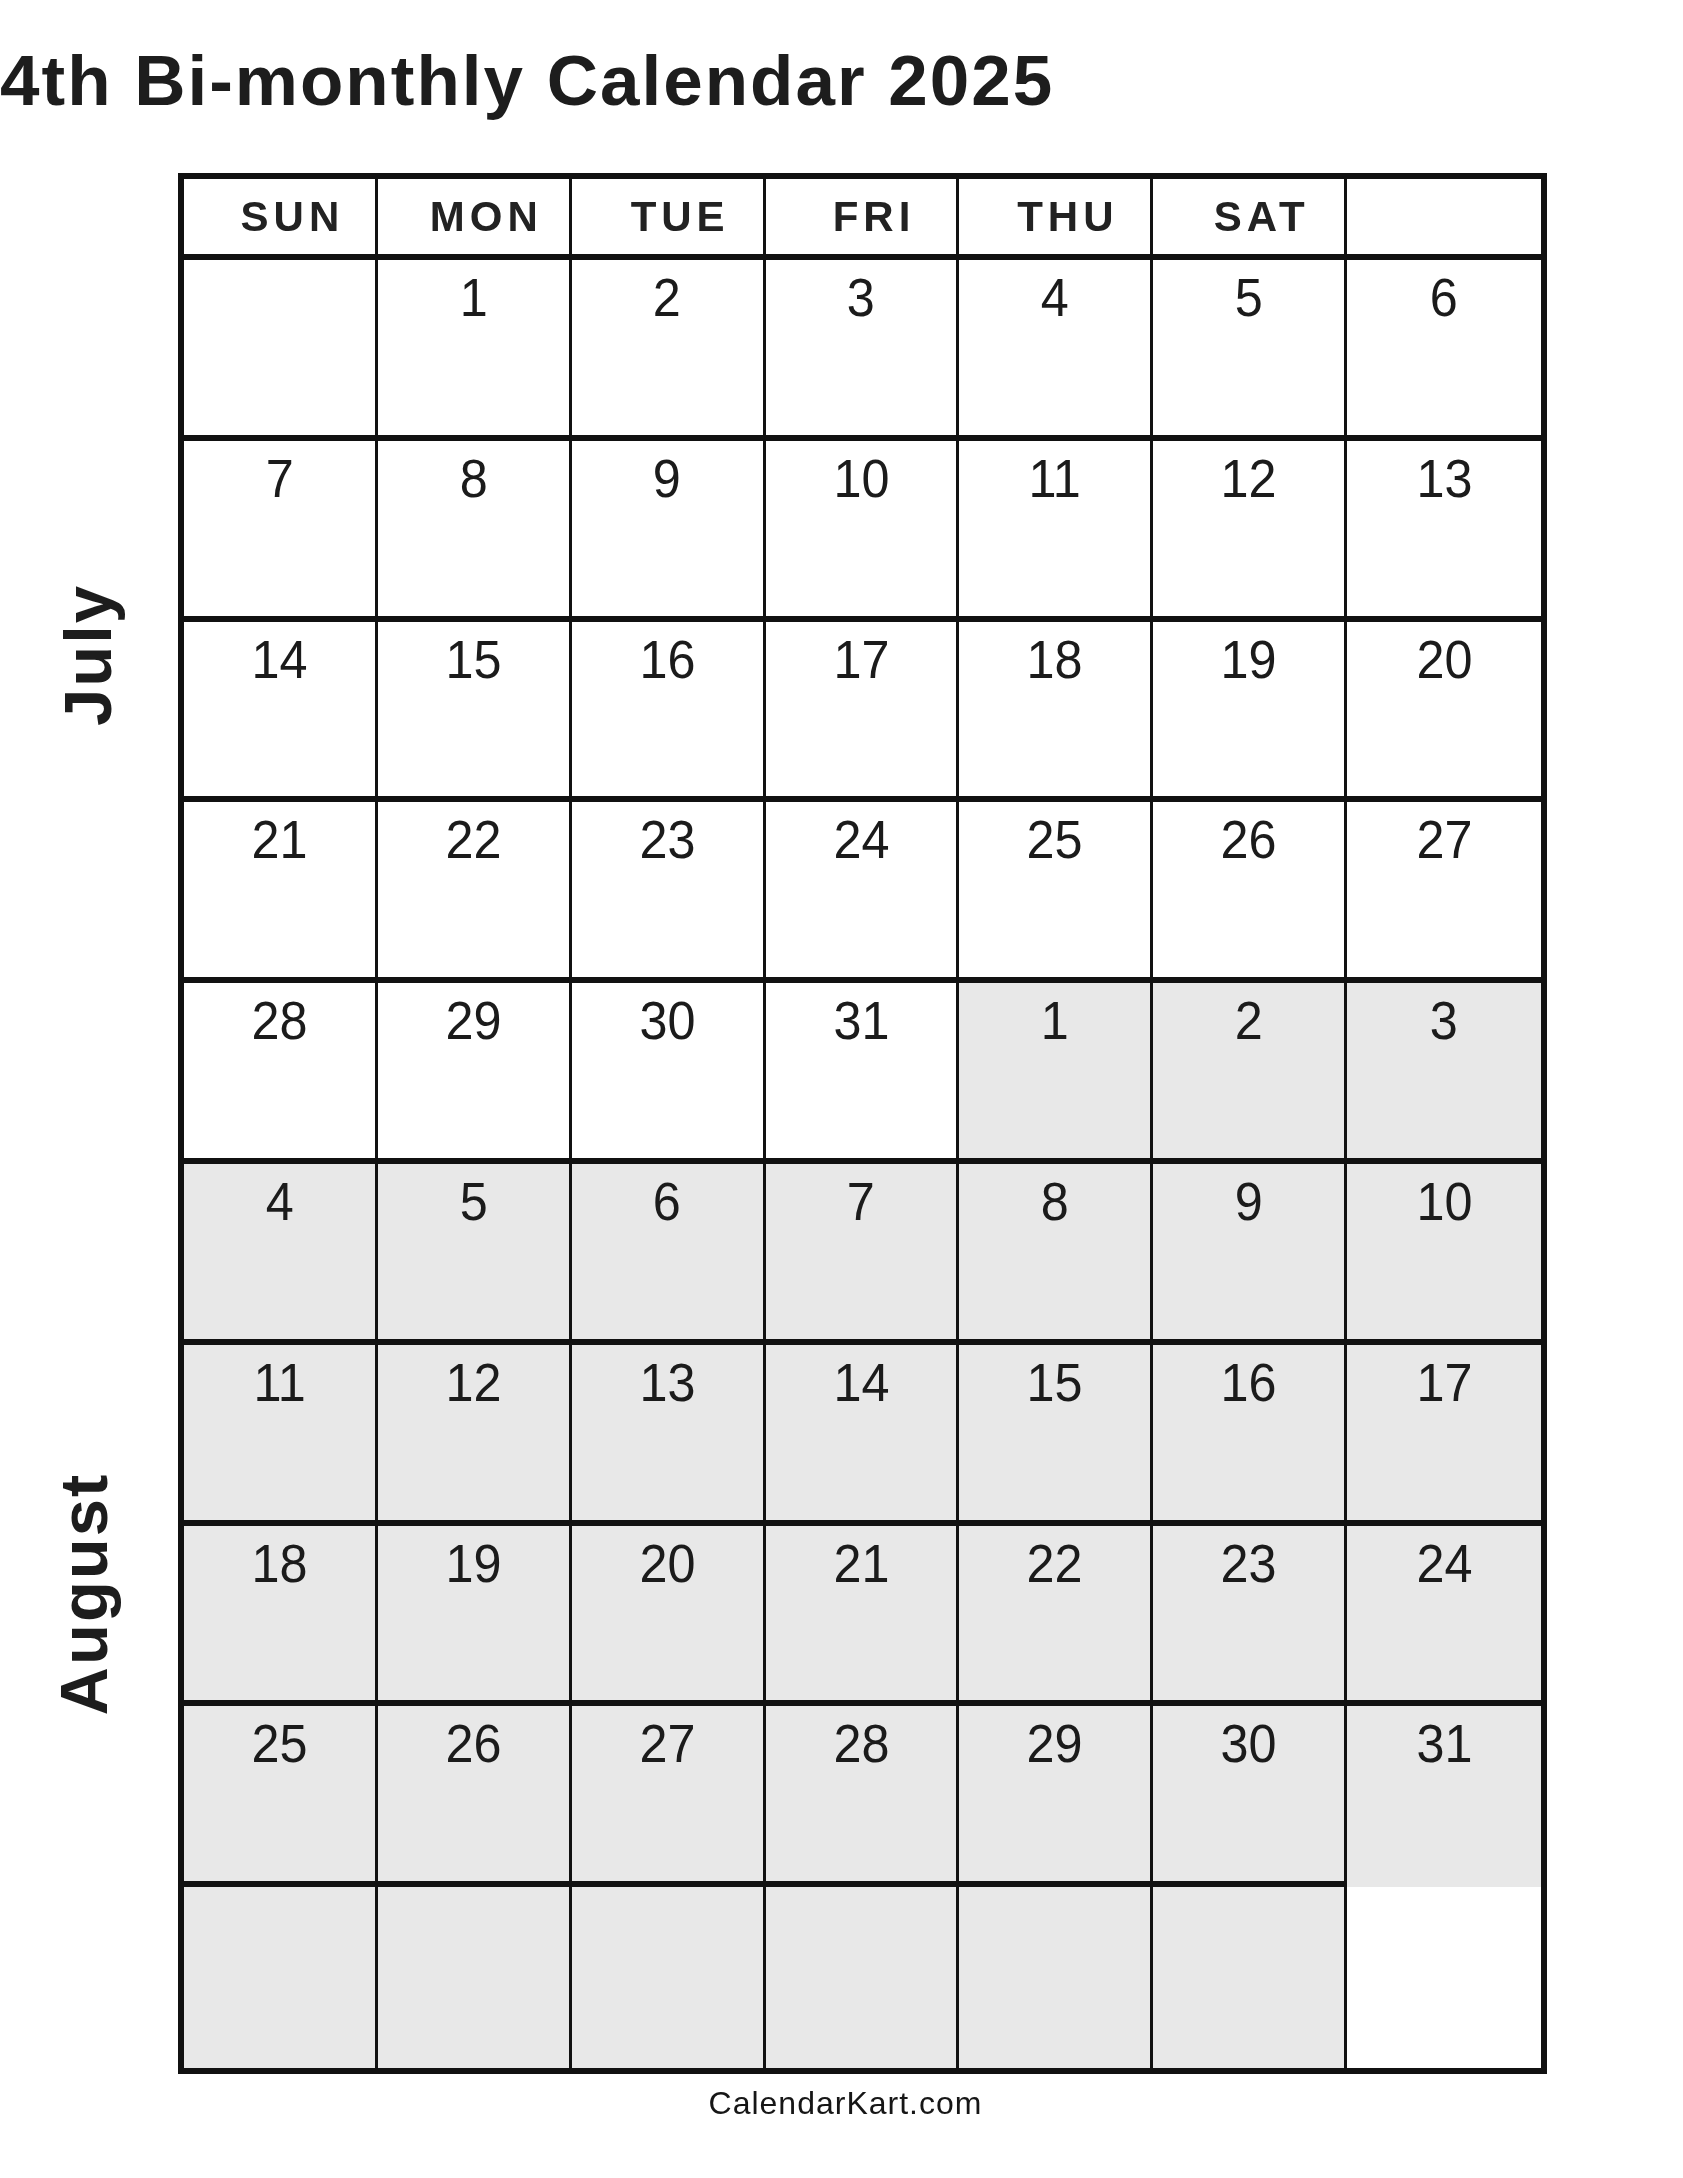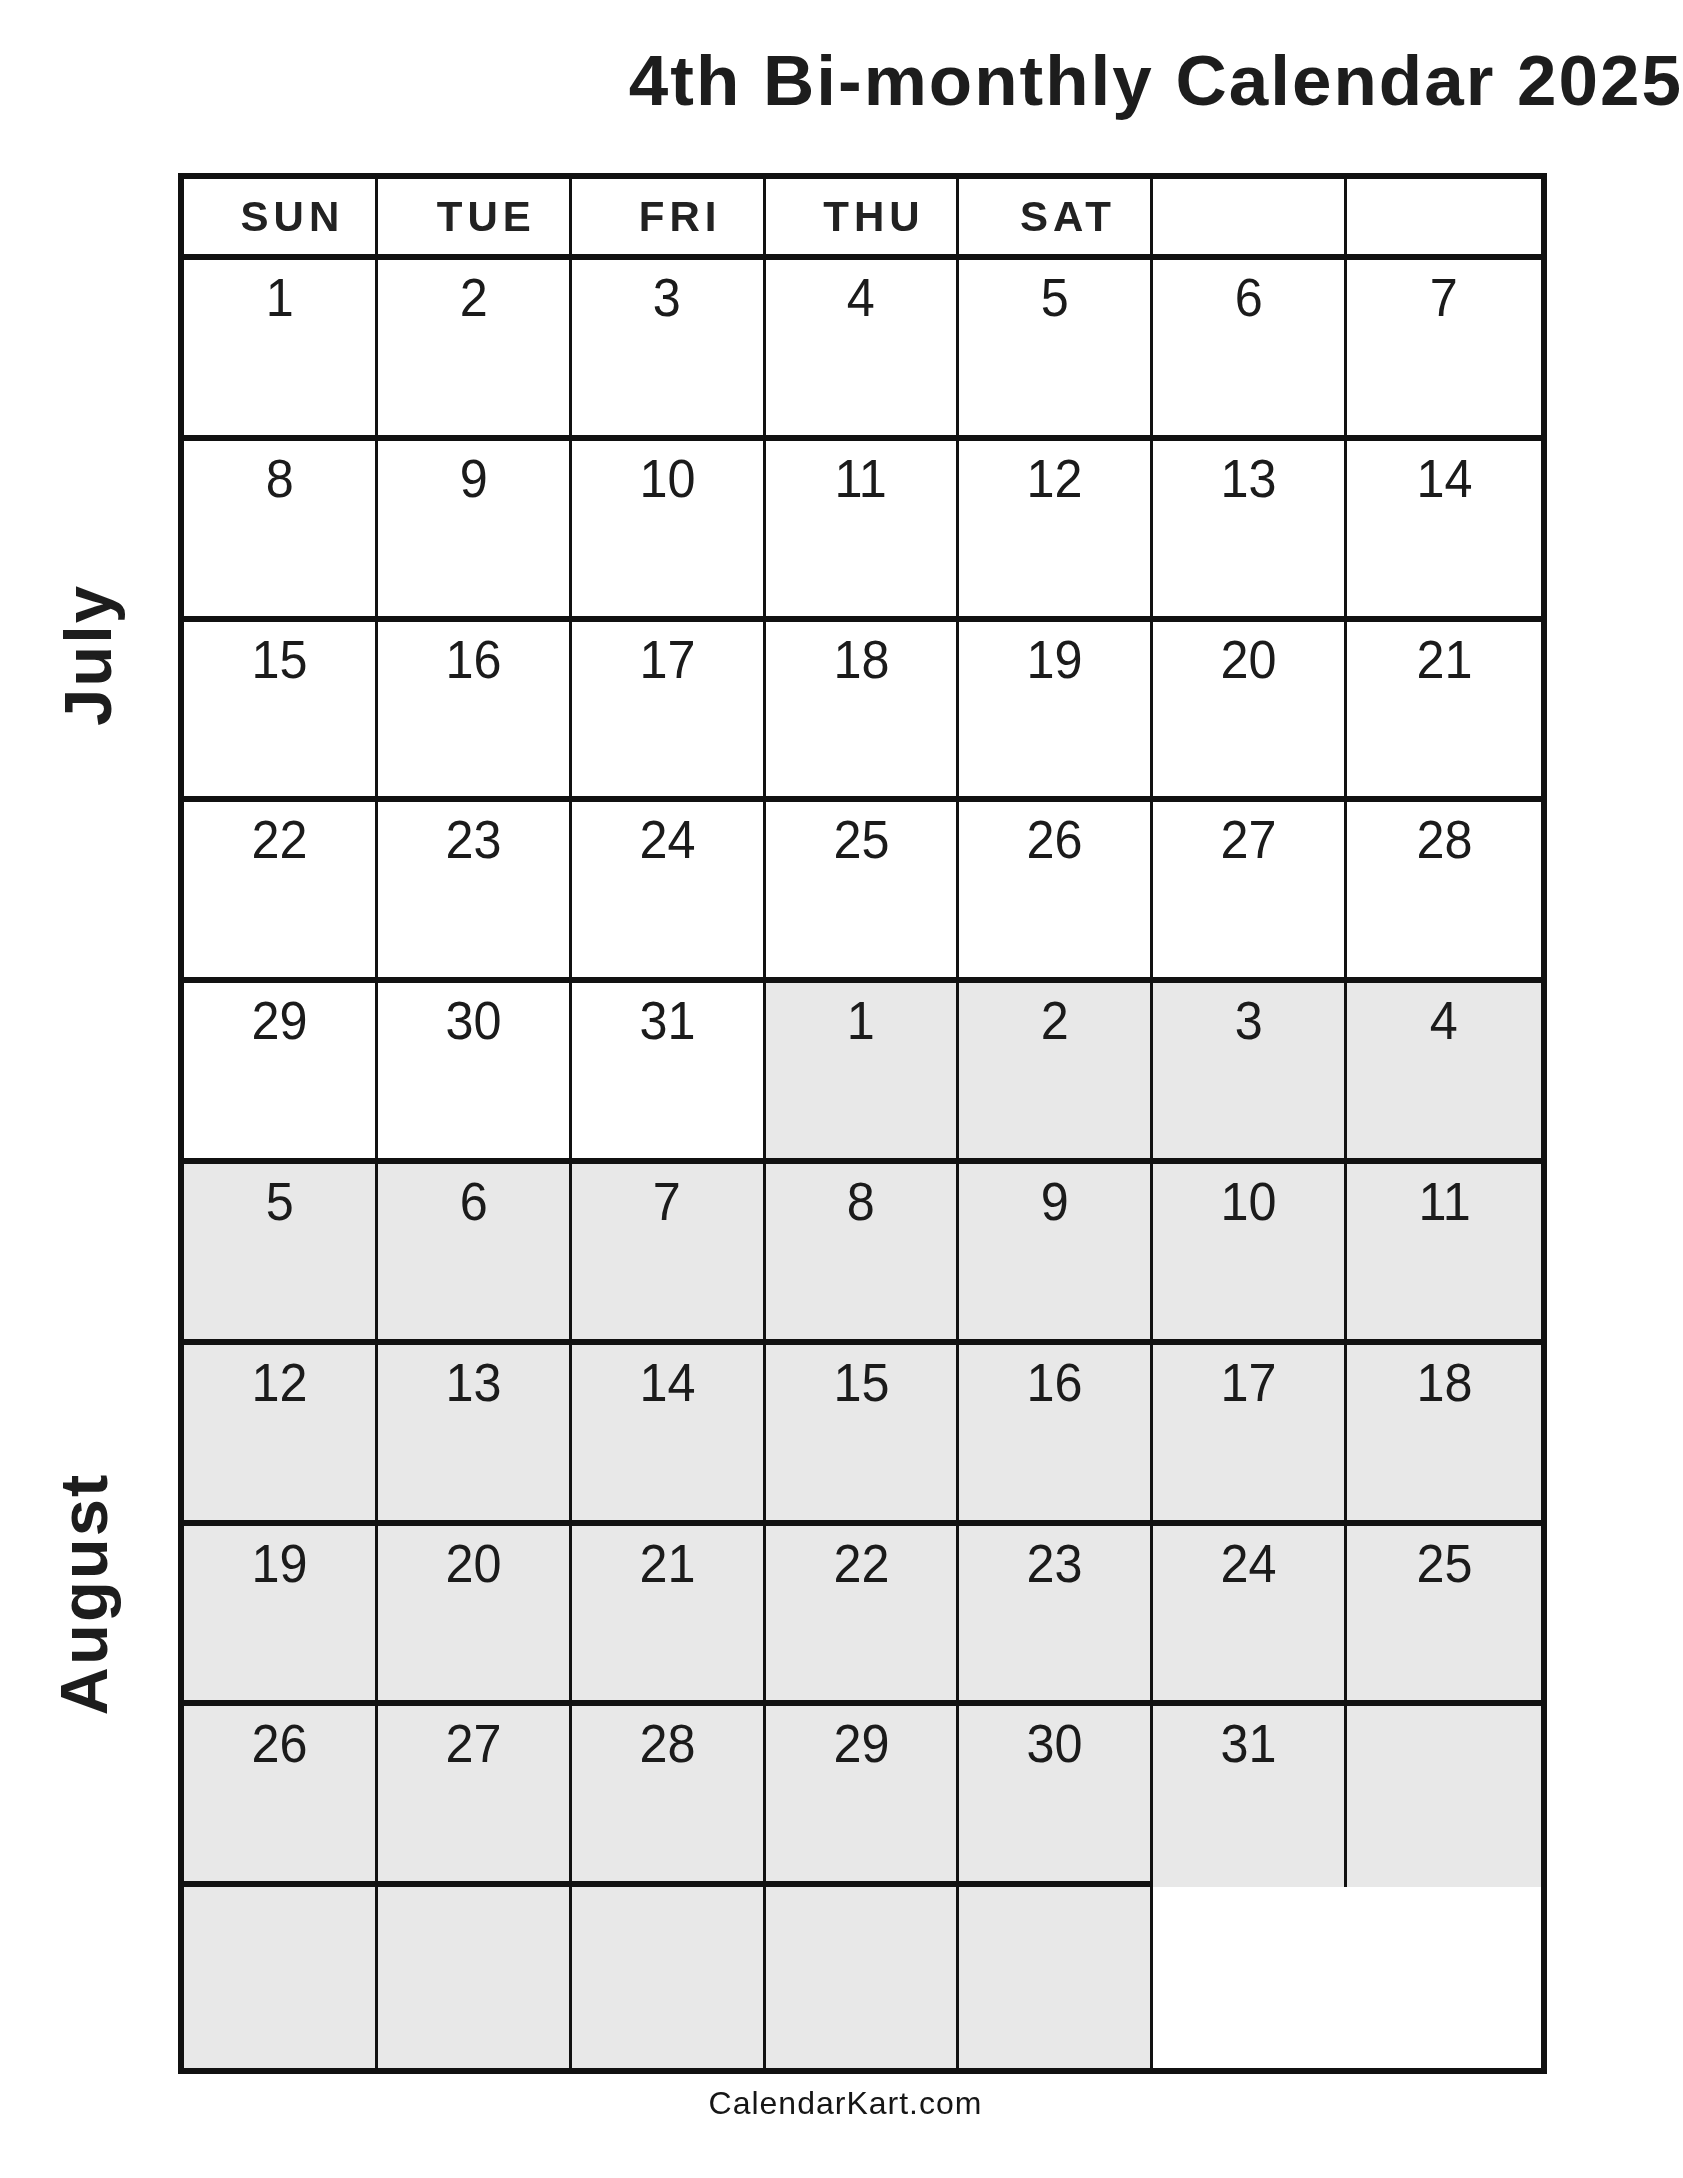--- a/index.html
+++ b/index.html
@@ -17,21 +17,21 @@
     height: 2178px;
     background: #ffffff;
     overflow: hidden;
   }
 
   .title {
     position: absolute;
     top: 40px;
     left: 0;
     width: 100%;
-    text-align: right;
+    text-align: left;
     font-size: 71px;
     font-weight: bold;
     letter-spacing: 2px;
     color: var(--ink);
     white-space: nowrap;
   }
 
   .calendar-grid {
     position: absolute;
     left: 178px;
@@ -105,20 +105,21 @@
 <body>
 
 <div class="page">
   <h1 class="title">4th Bi-monthly Calendar 2025</h1>
 
   <div class="month-label july">July</div>
   <div class="month-label august">August</div>
 
   <div class="calendar-grid">
       <div class="wd">SUN</div>
+      <div class="wd">MON</div>
       <div class="wd">TUE</div>
       <div class="wd">FRI</div>
       <div class="wd">THU</div>
       <div class="wd">SAT</div>
       <div class="cell"></div>
       <div class="cell"></div>
       <div class="cell"><span class="num">1</span></div>
       <div class="cell"><span class="num">2</span></div>
       <div class="cell"><span class="num">3</span></div>
       <div class="cell"><span class="num">4</span></div>

